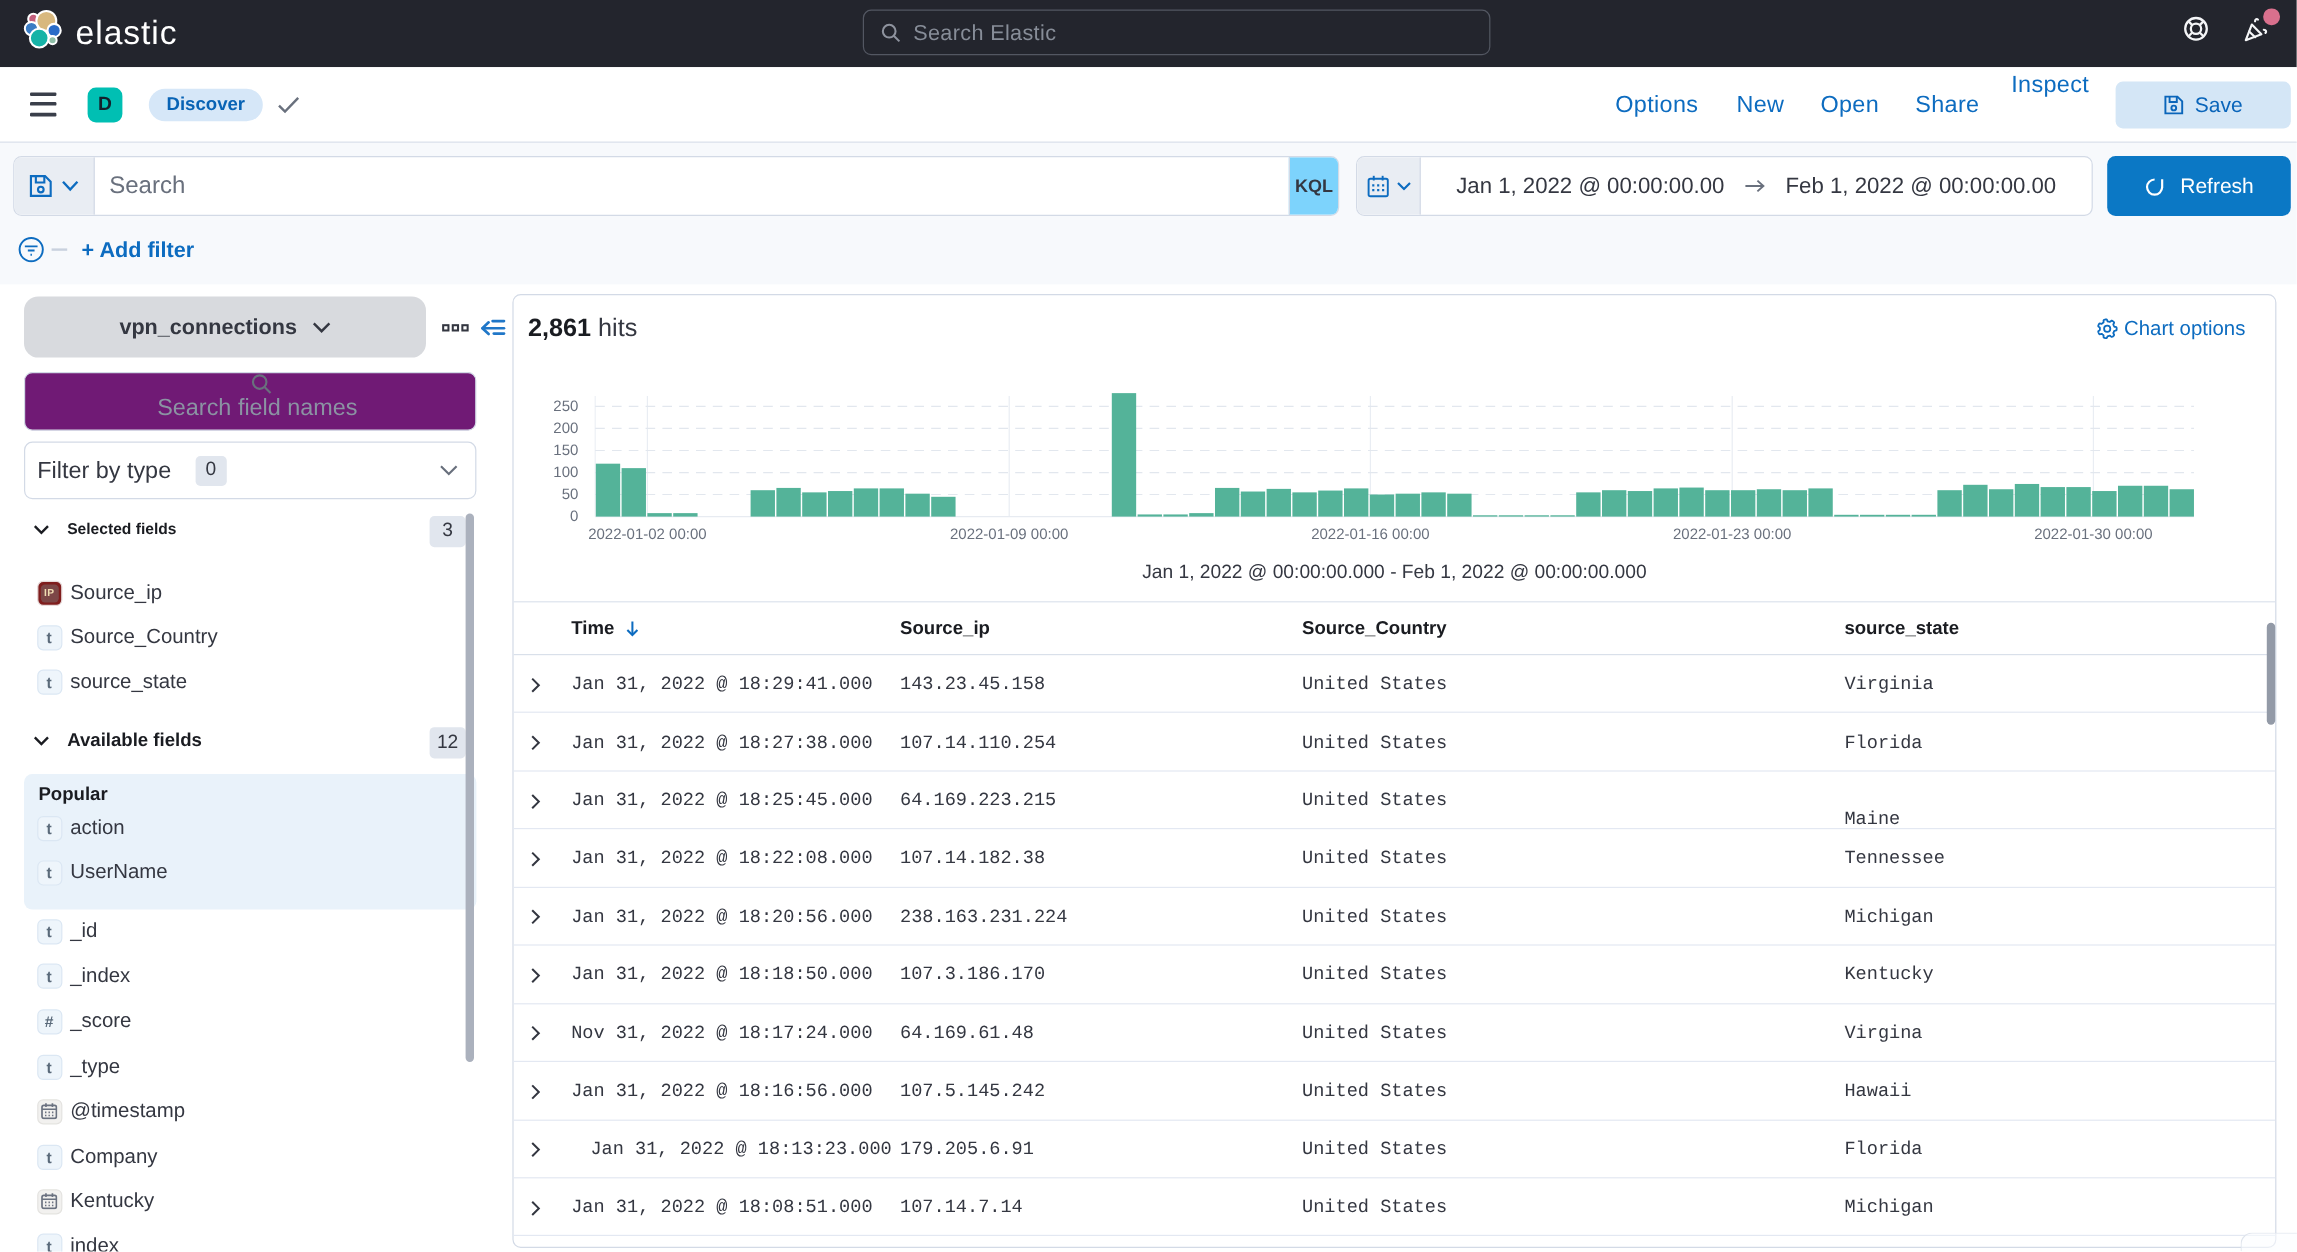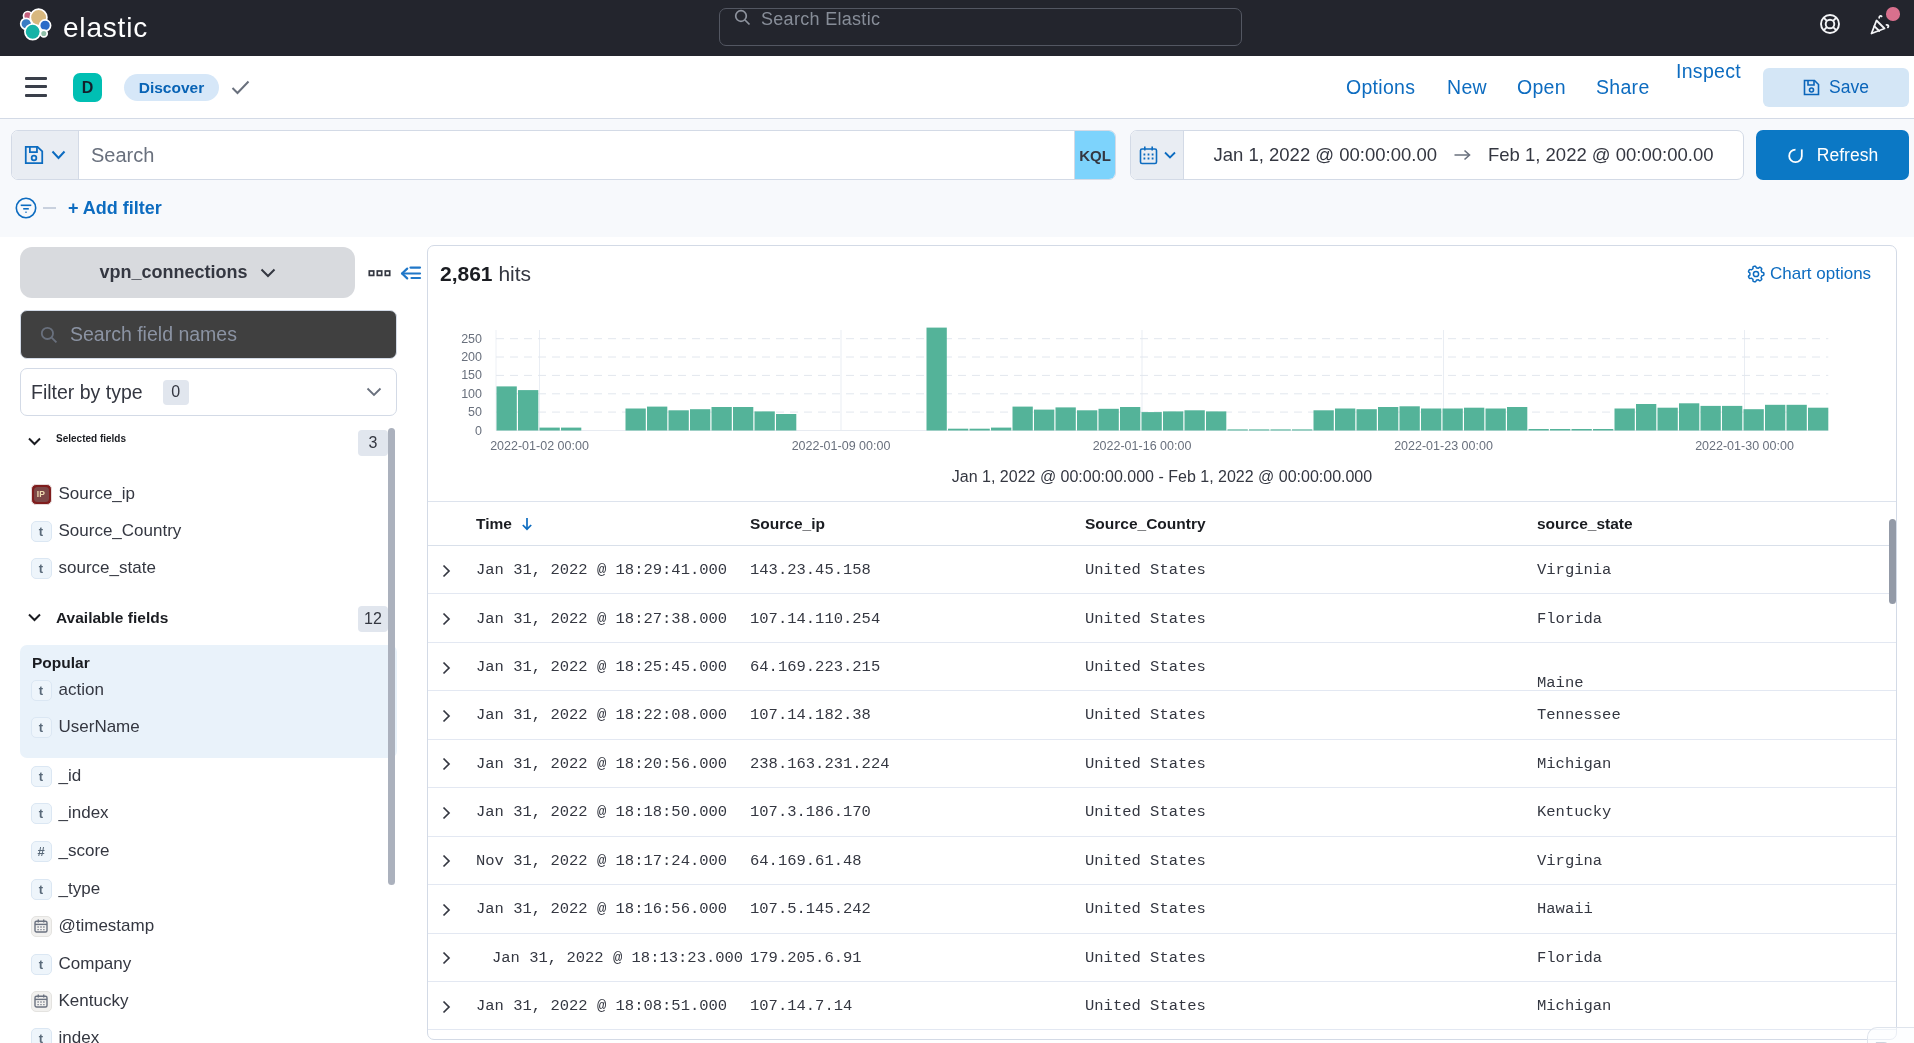--- a/index.html
+++ b/index.html
@@ -23,21 +23,21 @@
 <div class="a" style="left:0;top:0;width:1914px;height:56px;background:#23252d;"></div>
 <svg class="a" style="left:14px;top:2px" width="48" height="48" viewBox="0 0 48 48">
 <circle cx="13.8" cy="13.8" r="4.3" fill="#c4607d" stroke="#fff" stroke-width="1.7"></circle>
 <circle cx="12.2" cy="21.8" r="5.5" fill="#3a7cc4" stroke="#fff" stroke-width="1.7"></circle>
 <circle cx="24.6" cy="15.4" r="8.3" fill="#d8b87e" stroke="#fff" stroke-width="1.7"></circle>
 <circle cx="31.1" cy="23.4" r="5.5" fill="#2a6cc8" stroke="#fff" stroke-width="1.7"></circle>
 <circle cx="18.7" cy="29.8" r="7.8" fill="#16b3a7" stroke="#fff" stroke-width="1.7"></circle>
 <circle cx="29.8" cy="31.5" r="3.4" fill="#8fbfa8" stroke="#fff" stroke-width="1.7"></circle>
 </svg>
 <div class="a" style="left:63px;top:0;height:56px;display:flex;align-items:center;color:#fff;font-size:28px;letter-spacing:0.8px;">elastic</div>
-<div class="a" style="left:719px;top:8px;width:523px;height:38px;border:1px solid #535762;border-radius:7px;display:flex;align-items:flex-start;">
+<div class="a" style="left:719px;top:8px;width:523px;height:38px;border:1px solid #535762;border-radius:7px;display:flex;align-items:center;">
 <svg style="margin-left:14px" width="17" height="17" viewBox="0 0 17 17" fill="none" stroke="#8e939e" stroke-width="1.7">
         <circle cx="7" cy="7" r="5.3"></circle>
         <line x1="11" y1="11" x2="15.5" y2="15.5"></line>
       </svg>
 <span style="margin-left:10px;font-size:18px;letter-spacing:0.3px;color:#878d98;">Search Elastic</span>
 </div>
 <svg class="a" style="left:1819px;top:13px" width="22" height="22" viewBox="0 0 22 22" fill="none" stroke="#f4f5f7" stroke-width="1.9">
 <circle cx="11" cy="11" r="9"></circle>
       <circle cx="11" cy="11" r="4.3"></circle>
 <line x1="7.9" y1="7.9" x2="4.6" y2="4.6"></line>
@@ -142,38 +142,38 @@
 <rect x="1.3" y="3" width="4.4" height="4.4"></rect>
       <rect x="9.3" y="3" width="4.4" height="4.4"></rect>
       <rect x="17.3" y="3" width="4.4" height="4.4"></rect>
 </svg>
 <svg class="a" style="left:399px;top:263px" width="23" height="21" viewBox="0 0 23 21" fill="none" stroke="#2077c8" stroke-width="2.2" stroke-linecap="round" stroke-linejoin="round">
 <line x1="11.5" y1="4.6" x2="21" y2="4.6"></line>
 <line x1="3.2" y1="10.5" x2="21" y2="10.5"></line>
 <polyline points="8.2,5.6 3,10.5 8.2,15.4"></polyline>
 <line x1="12.5" y1="15" x2="21" y2="15"></line>
 </svg>
-<div class="a" style="left:20px;top:310px;width:377px;height:49px;background:#404040;border:1px solid #d3dae6;border-radius:7px;display:flex;align-items:center;">
+<div class="a" style="left:20px;top:310px;width:377px;height:49px;background:#701a75;border:1px solid #d3dae6;border-radius:7px;display:flex;align-items:center;flex-direction:column;">
 <svg style="margin-left:19px" width="18" height="18" viewBox="0 0 17 17" fill="none" stroke="#69707d" stroke-width="1.7">
         <circle cx="7" cy="7" r="5.3"></circle>
         <line x1="11" y1="11" x2="15.5" y2="15.5"></line>
       </svg>
 <span style="margin-left:12px;font-size:19.5px;color:#8b93a3;">Search field names</span>
 </div>
 <div class="a" style="left:20px;top:368px;width:377px;height:48px;background:#fff;border:1px solid #d3dae6;border-radius:7px;display:flex;align-items:center;">
 <span style="margin-left:10px;font-size:19.5px;color:#343741;">Filter by type</span>
 <div class="badge" style="width:26px;height:25px;margin-left:20px;font-size:16px;">0</div>
 <svg style="margin-left:auto;margin-right:14px" width="16" height="10" viewBox="0 0 16 10" fill="none" stroke="#69707d" stroke-width="1.8">
         <polyline points="1.5,1.5 8,8 14.5,1.5"></polyline>
       </svg>
 </div>
 <svg class="a" style="left:28px;top:437px" width="13" height="9" viewBox="0 0 13 9" fill="none" stroke="#1a1c21" stroke-width="2">
       <polyline points="1,1.5 6.5,7 12,1.5"></polyline>
     </svg>
-<div class="a" style="left:56px;top:433px;font-size:10px;font-weight:bold;color:#1a1c21;">Selected fields</div>
+<div class="a" style="left:56px;top:433px;font-size:13px;font-weight:bold;color:#1a1c21;">Selected fields</div>
 <div class="badge a" style="left:358px;top:430px;width:30px;height:26px;font-weight:500;">3</div>
 <div class="fieldrow" style="top:483.5px;">
       <div class="tok" style="background:#7f1d1d;border:1px solid #e6dada;">
         <div style="width:15px;height:15px;border-radius:3.5px;background:#7c4747;display:flex;align-items:center;justify-content:center;font-size:8.5px;font-weight:bold;color:#efdcb2;letter-spacing:0.3px;">IP</div>
       </div>
       <span class="lbl">Source_ip</span>
     </div>
 <div class="fieldrow" style="top:520.5px;">
       <div class="tok tok-t">t</div>
       <span class="lbl">Source_Country</span>

